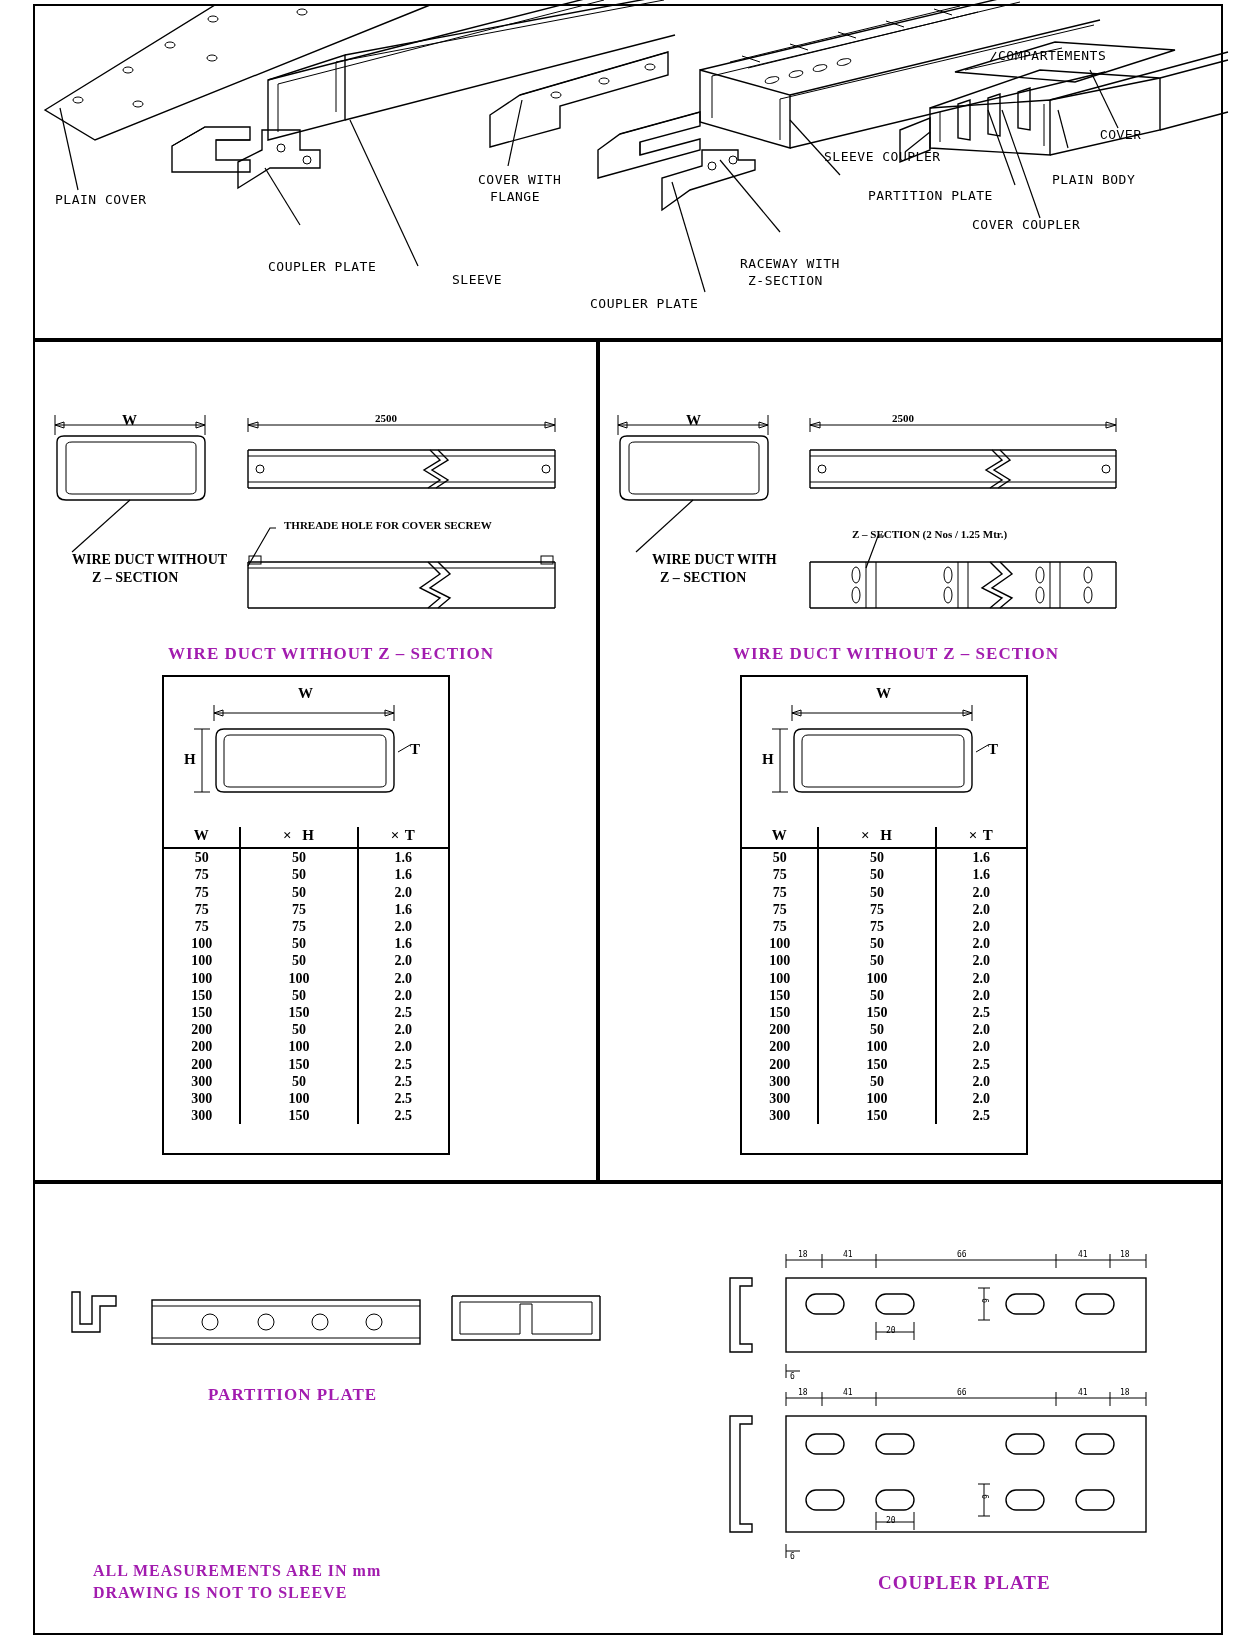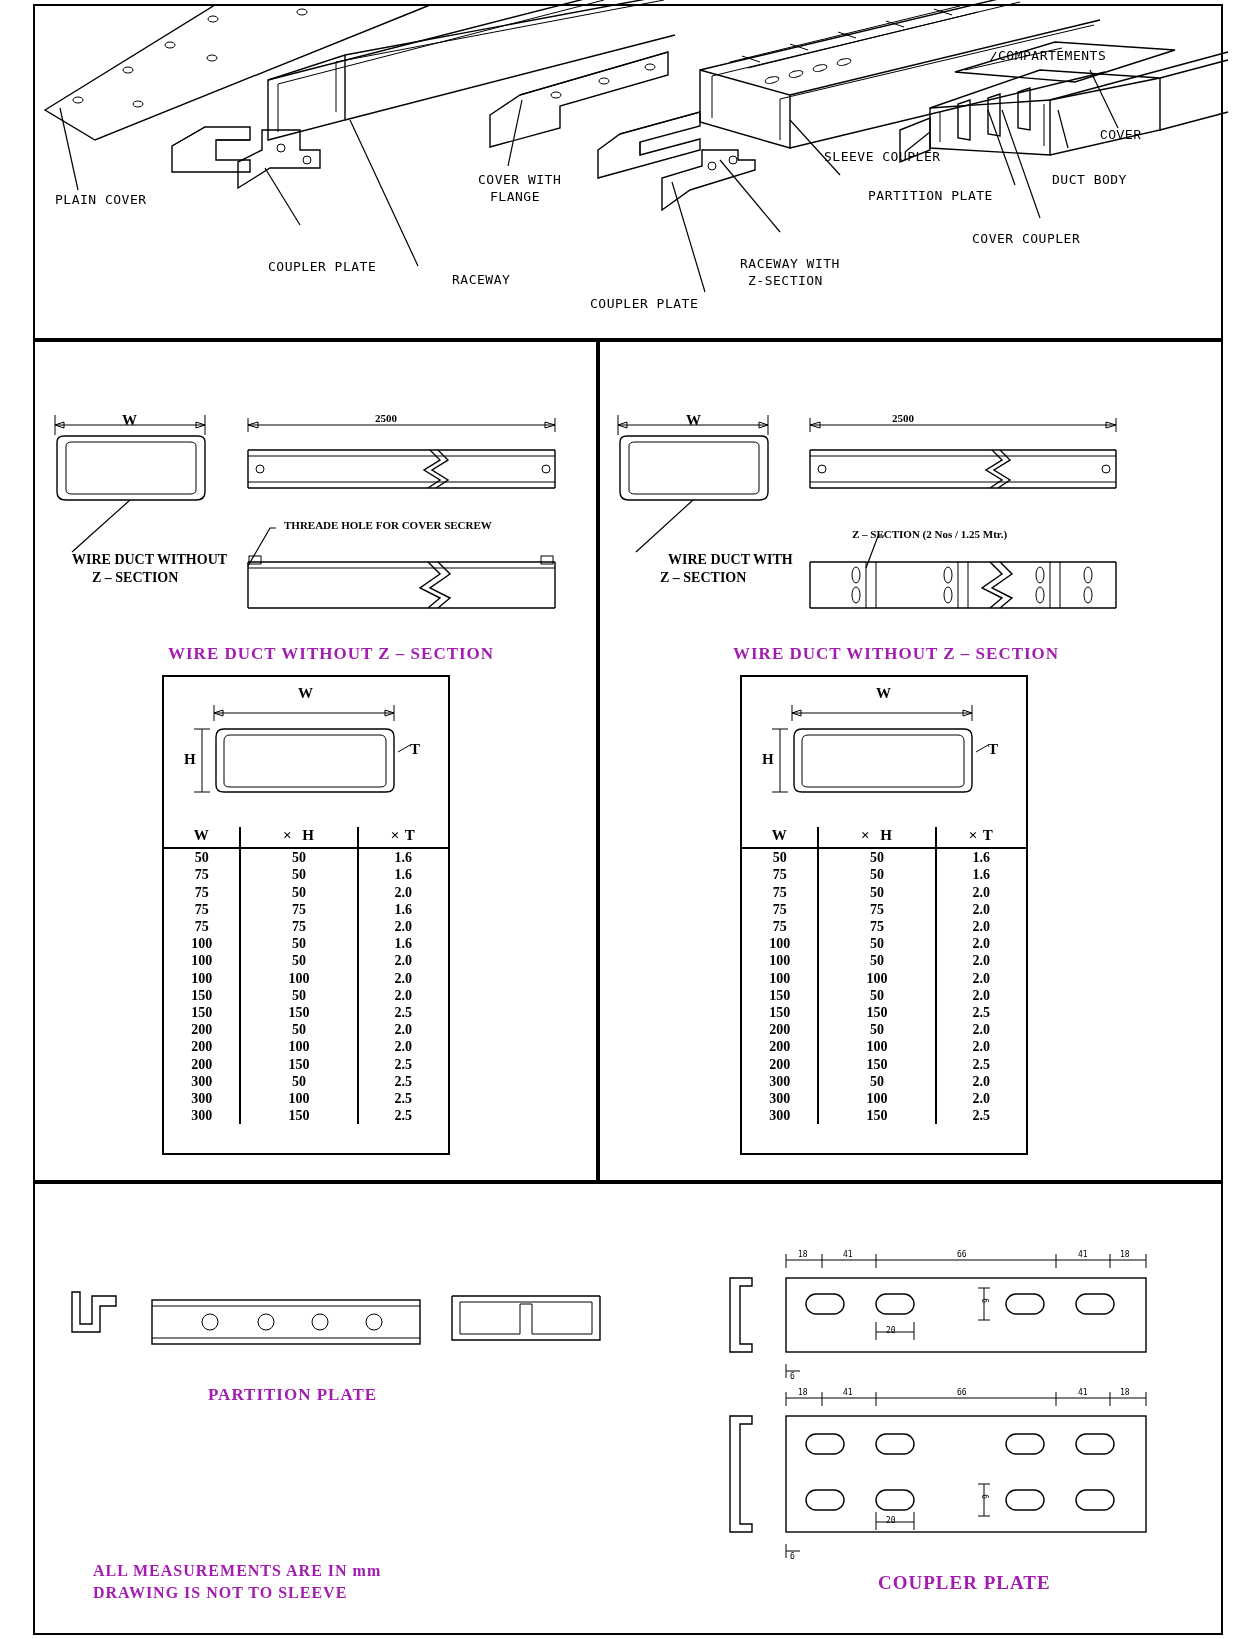--- a/index.html
+++ b/index.html
@@ -198,32 +198,32 @@
     <path class="ln-lead" d="M930 132 L905 152"></path>
     <path class="ln-lead" d="M988 110 L1015 185"></path>
     <path class="ln-lead" d="M1002 110 L1040 218"></path>
     <path class="ln-lead" d="M990 62 L996 52"></path>
     <path class="ln-lead" d="M1090 70 L1118 128"></path>
     <path class="ln-lead" d="M1058 110 L1068 148"></path>
   </svg>
 
   <div class="lbl" style="left:55px; top:192px;">PLAIN COVER</div>
   <div class="lbl" style="left:268px; top:259px;">COUPLER PLATE</div>
-  <div class="lbl" style="left:452px; top:272px;">RACEWAY</div>
+  <div class="lbl" style="left:452px; top:272px;">SLEEVE</div>
   <div class="lbl" style="left:478px; top:172px;">COVER WITH</div>
   <div class="lbl" style="left:490px; top:189px;">FLANGE</div>
   <div class="lbl" style="left:590px; top:296px;">COUPLER PLATE</div>
   <div class="lbl" style="left:740px; top:256px;">RACEWAY WITH</div>
   <div class="lbl" style="left:748px; top:273px;">Z-SECTION</div>
   <div class="lbl" style="left:998px; top:48px;">COMPARTEMENTS</div>
   <div class="lbl" style="left:824px; top:149px;">SLEEVE COUPLER</div>
   <div class="lbl" style="left:868px; top:188px;">PARTITION PLATE</div>
-  <div class="lbl" style="left:972px; top:217px;margin-top:14px;">COVER COUPLER</div>
+  <div class="lbl" style="left:972px; top:217px;">COVER COUPLER</div>
   <div class="lbl" style="left:1100px; top:128px;font-family:Liberation Mono, monospace;">COVER</div>
-  <div class="lbl" style="left:1052px; top:172px;">DUCT BODY</div>
+  <div class="lbl" style="left:1052px; top:172px;">PLAIN BODY</div>
 
   <div class="frame panel-midleft"></div>
 
   <svg width="620" height="700" style="left:0; top:340px;">
 
     <path class="ln-thin" d="M55 75 L55 95 M205 75 L205 95"></path>
     <path class="ln-thin" d="M55 85 L205 85"></path>
     <path class="ln-thin" d="M55 85 L64 82 L64 88 Z" fill="#000"></path>
     <path class="ln-thin" d="M205 85 L196 82 L196 88 Z" fill="#000"></path>
 
@@ -416,21 +416,21 @@
     </g>
     <path class="ln" d="M402 222 L414 234 L394 248 L414 258 L402 268"></path>
     <path class="ln" d="M392 222 L404 234 L384 248 L404 258 L392 268"></path>
 
     <path class="ln-lead" d="M95 160 L38 212"></path>
     <path class="ln-lead" d="M268 228 L280 196 L286 196"></path>
   </svg>
 
   <div class="lbl-serif" style="left:686px; top:412px;">W</div>
   <div class="lbl-small" style="left:892px; top:412px;">2500</div>
-  <div class="lbl-serif" style="left:668px; top:552px; font-size:14px;">WIRE DUCT WITH</div>
+  <div class="lbl-serif" style="left:652px; top:552px; font-size:14px;">WIRE DUCT WITH</div>
   <div class="lbl-serif" style="left:660px; top:570px; font-size:14px;">Z – SECTION</div>
   <div class="lbl-small" style="left:852px; top:528px;">Z – SECTION (2 Nos / 1.25 Mtr.)</div>
   <div class="title-caption" style="left:733px; top:644px;">WIRE DUCT WITHOUT Z – SECTION</div>
 
   <div class="spec-table" style="left:740px; top:675px; width:288px; height:480px;">
     <div class="tbl-head-fig">
       <svg width="288" height="150">
         <path class="ln-thin" d="M50 28 L50 44 M230 28 L230 44"></path>
         <path class="ln-thin" d="M50 36 L230 36"></path>
         <path class="ln-thin" d="M50 36 L59 33 L59 39 Z" fill="#000"></path>

